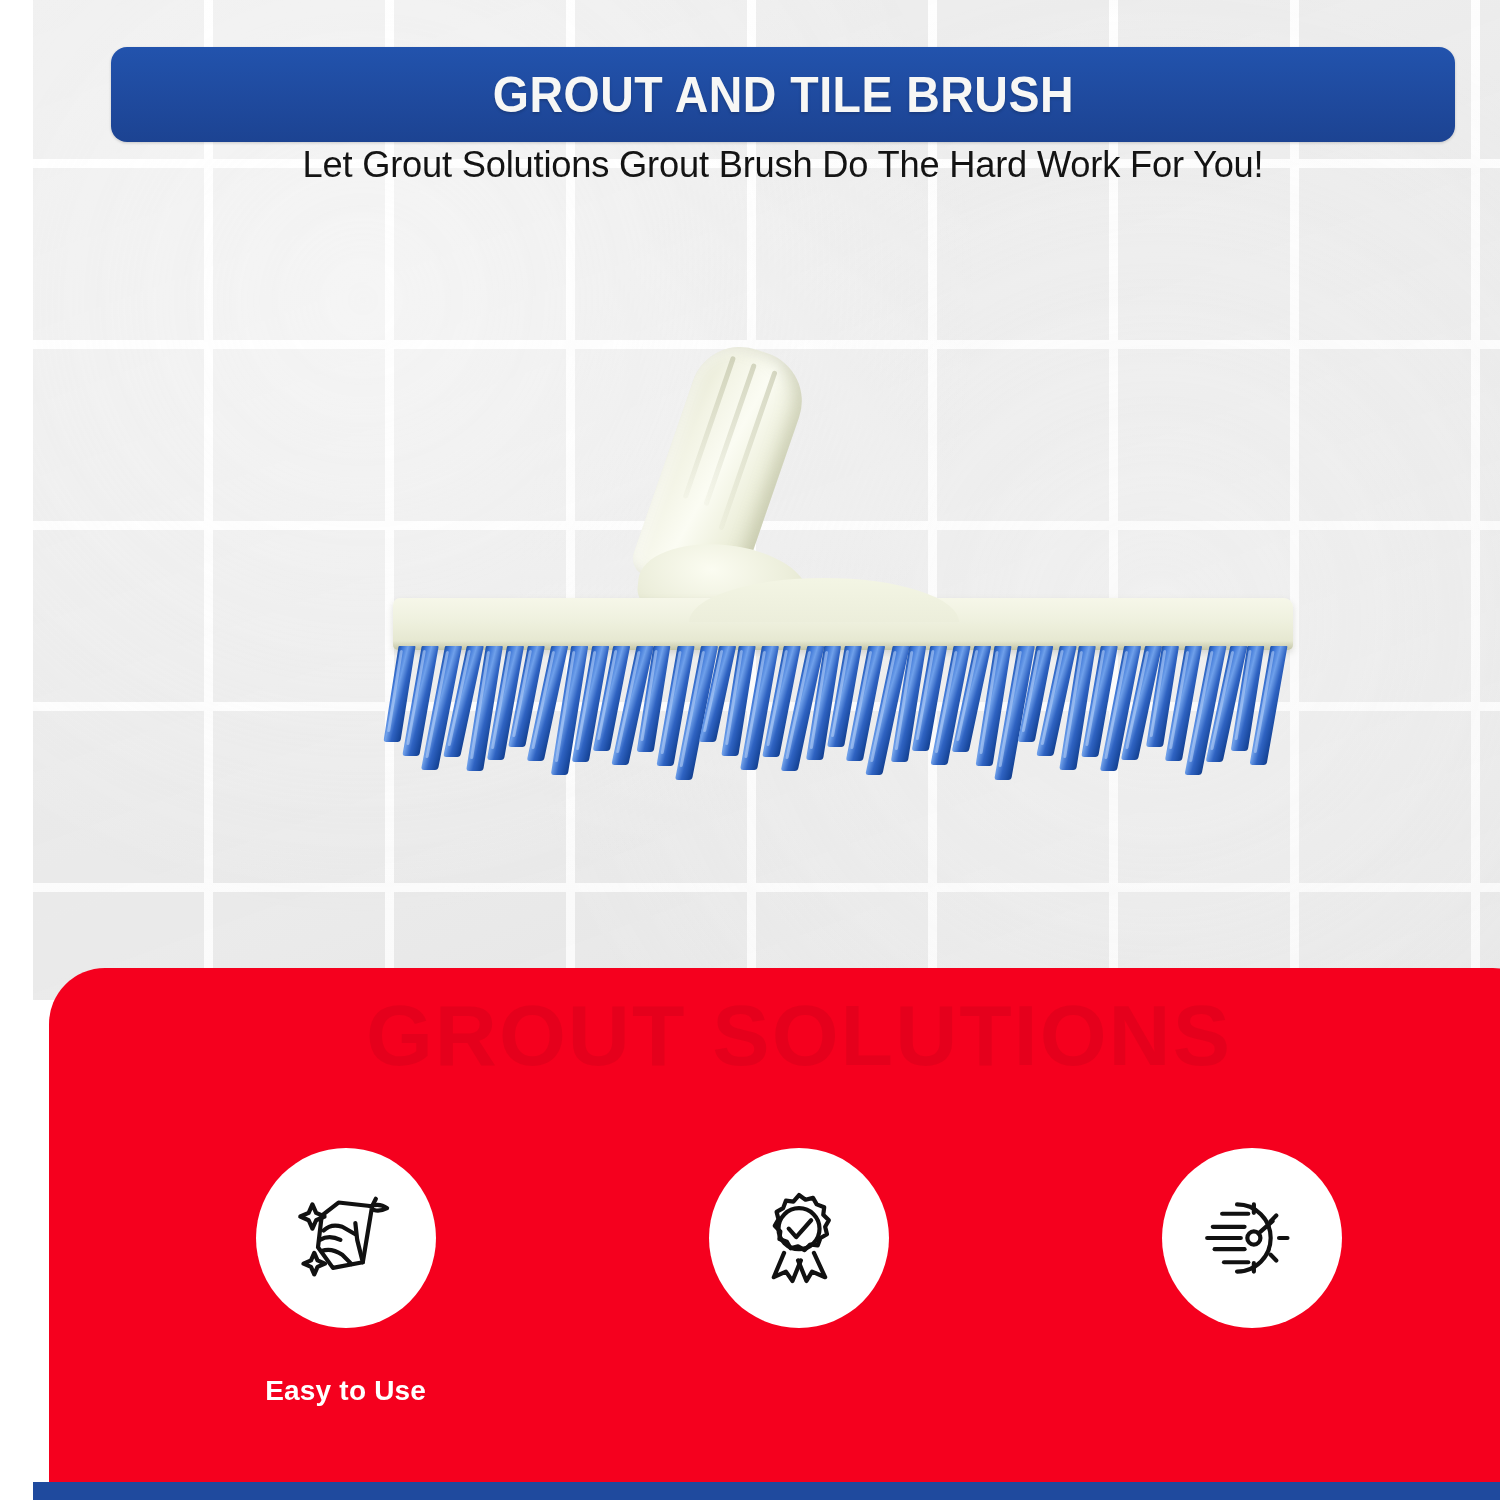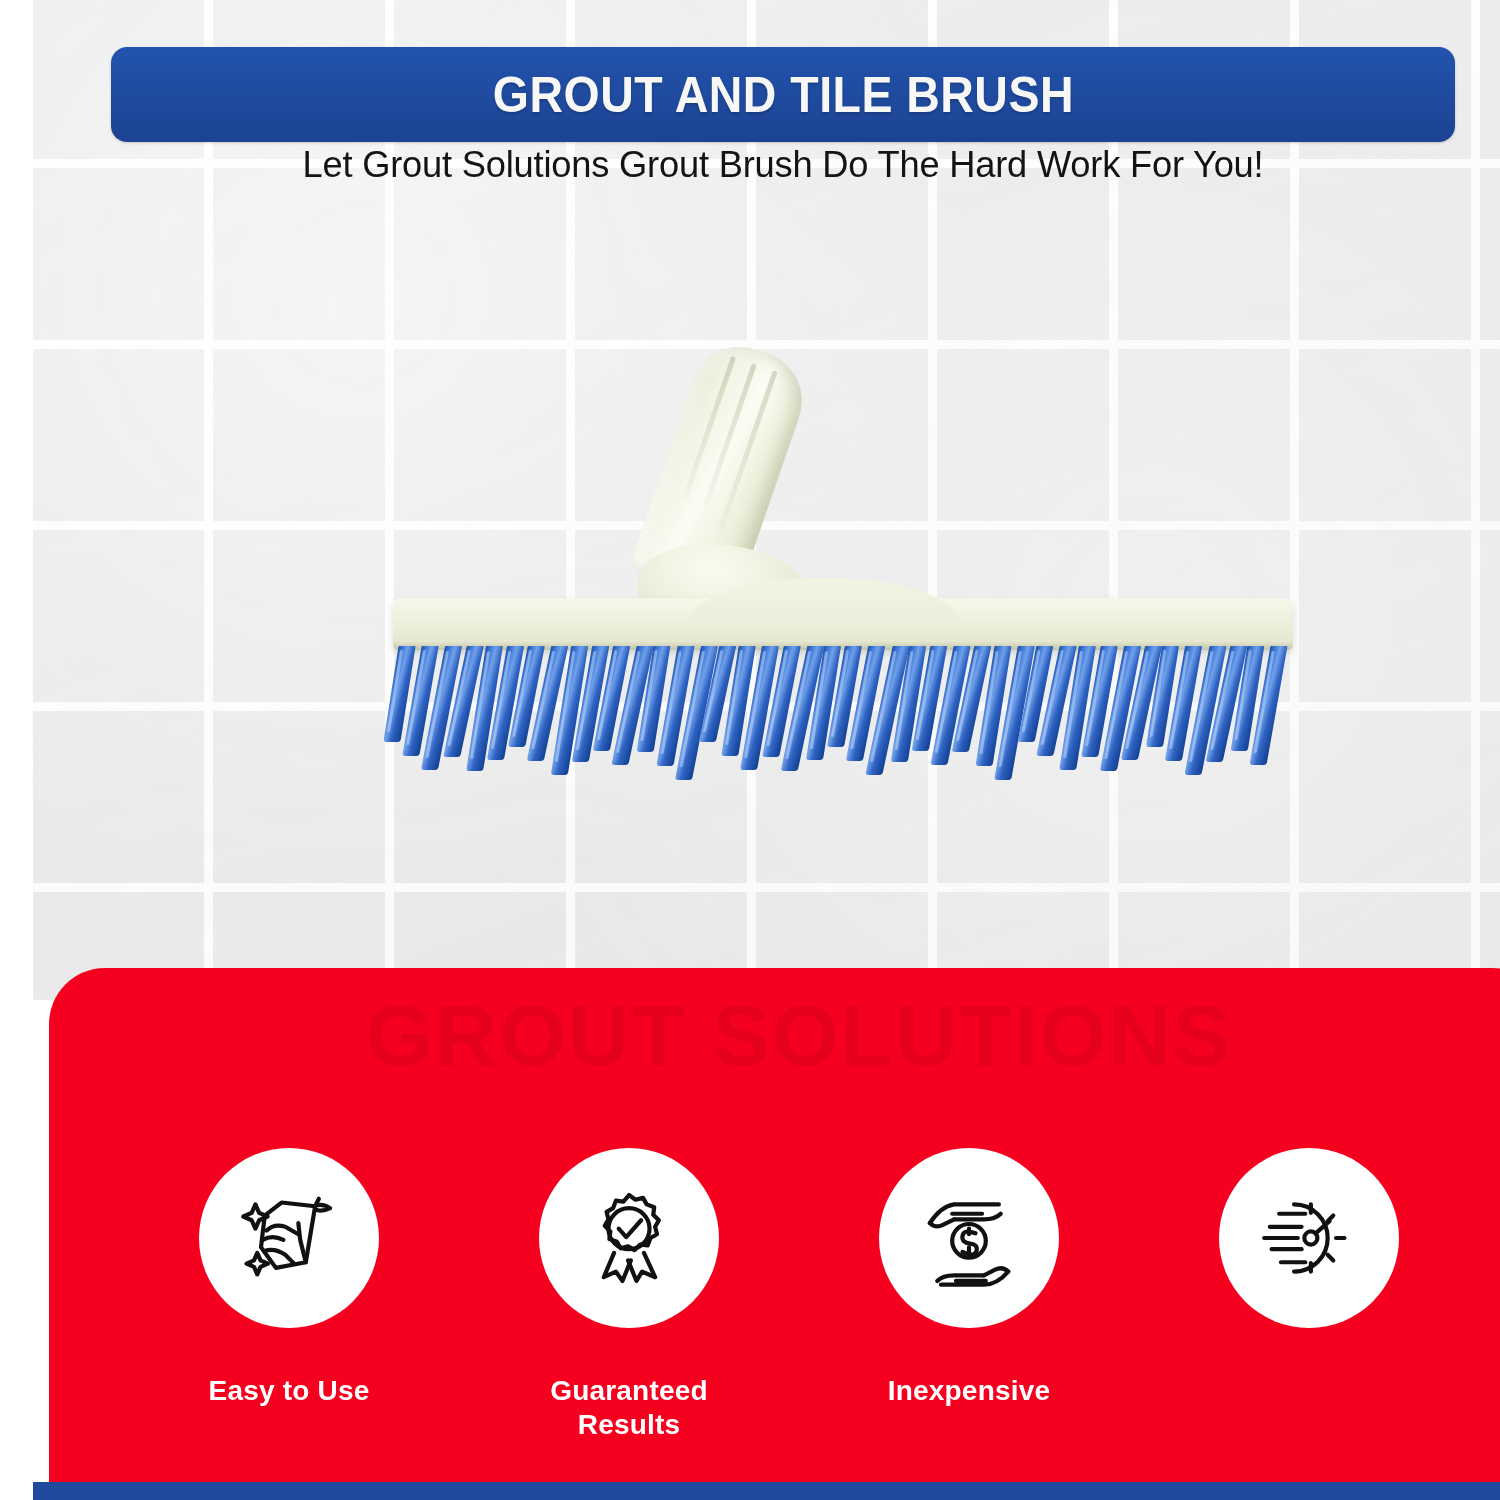--- a/index.html
+++ b/index.html
@@ -307,44 +307,22 @@
           <span>
             <svg width="112" height="112" viewBox="0 0 120 120" fill="none" stroke="#111" stroke-width="4.5" stroke-linecap="round" stroke-linejoin="round">
               <path d="M60 14 l7 5 8 -2 4 7 8 3 -1 8 6 6 -4 7 2 8 -7 4 -3 8 -8 -1 -6 6 -7 -4 -8 2 -4 -7 -8 -3 1 -8 -6 -6 4 -7 -2 -8 7 -4 3 -8 8 1 z"></path>
               <circle cx="60" cy="50" r="22"></circle>
               <path d="M49 50 L57 59 L73 41"></path>
               <path d="M44 76 L33 102 L46 96 L53 106 L62 84"></path>
               <path d="M76 76 L88 102 L74 96 L68 106 L59 84"></path>
             </svg>
           </span>
         </div>
-        <div class="feature-label">Guaranteed
-Results</div>
       </div>
 
-      <div class="feature">
-        <div class="feature-circle">
-          <span>
-            <svg width="112" height="112" viewBox="0 0 120 120" fill="none" stroke="#111" stroke-width="4.5" stroke-linecap="round" stroke-linejoin="round">
-              <path d="M18 44 Q30 26 44 24 L92 24"></path>
-              <path d="M18 44 Q24 50 32 46 L44 40"></path>
-              <path d="M44 40 L76 40 Q88 40 94 34"></path>
-              <path d="M42 34 L74 34"></path>
-              <circle cx="60" cy="63" r="18"></circle>
-              <path d="M67 55 Q54 50 53 58 Q52 65 61 66 Q70 67 68 74 Q66 81 53 75"></path>
-              <path d="M60 50 L60 56 M60 70 L60 77"></path>
-              <path d="M102 96 Q90 110 76 110 L30 110"></path>
-              <path d="M102 96 Q96 90 88 94 L76 100"></path>
-              <path d="M76 100 L44 100 Q32 100 26 106"></path>
-              <path d="M78 106 L46 106"></path>
-            </svg>
-          </span>
-        </div>
-        <div class="feature-label">Inexpensive</div>
-      </div>
 
       <div class="feature">
         <div class="feature-circle">
           <span>
             <svg width="112" height="112" viewBox="0 0 120 120" fill="none" stroke="#111" stroke-width="4.5" stroke-linecap="round" stroke-linejoin="round">
               <path d="M44 24 A36 36 0 1 1 44 96"></path>
               <circle cx="62" cy="60" r="7"></circle>
               <path d="M67 55 L82 42"></path>
               <path d="M62 24 L62 33 M98 60 L89 60 M62 96 L62 87"></path>
               <path d="M86 36 L80 42 M86 84 L80 78"></path>

